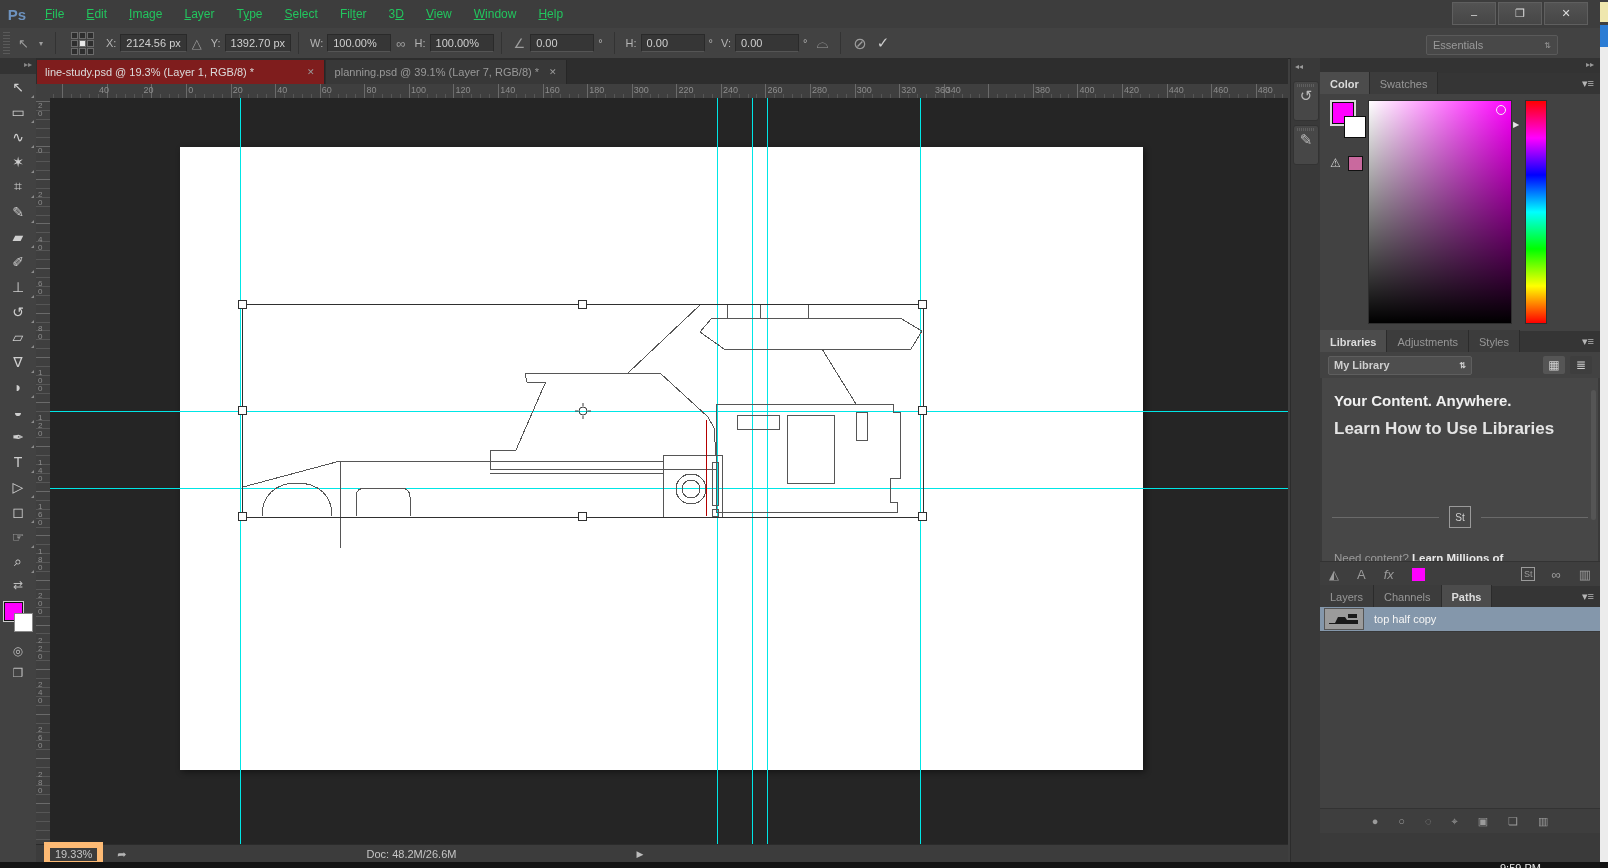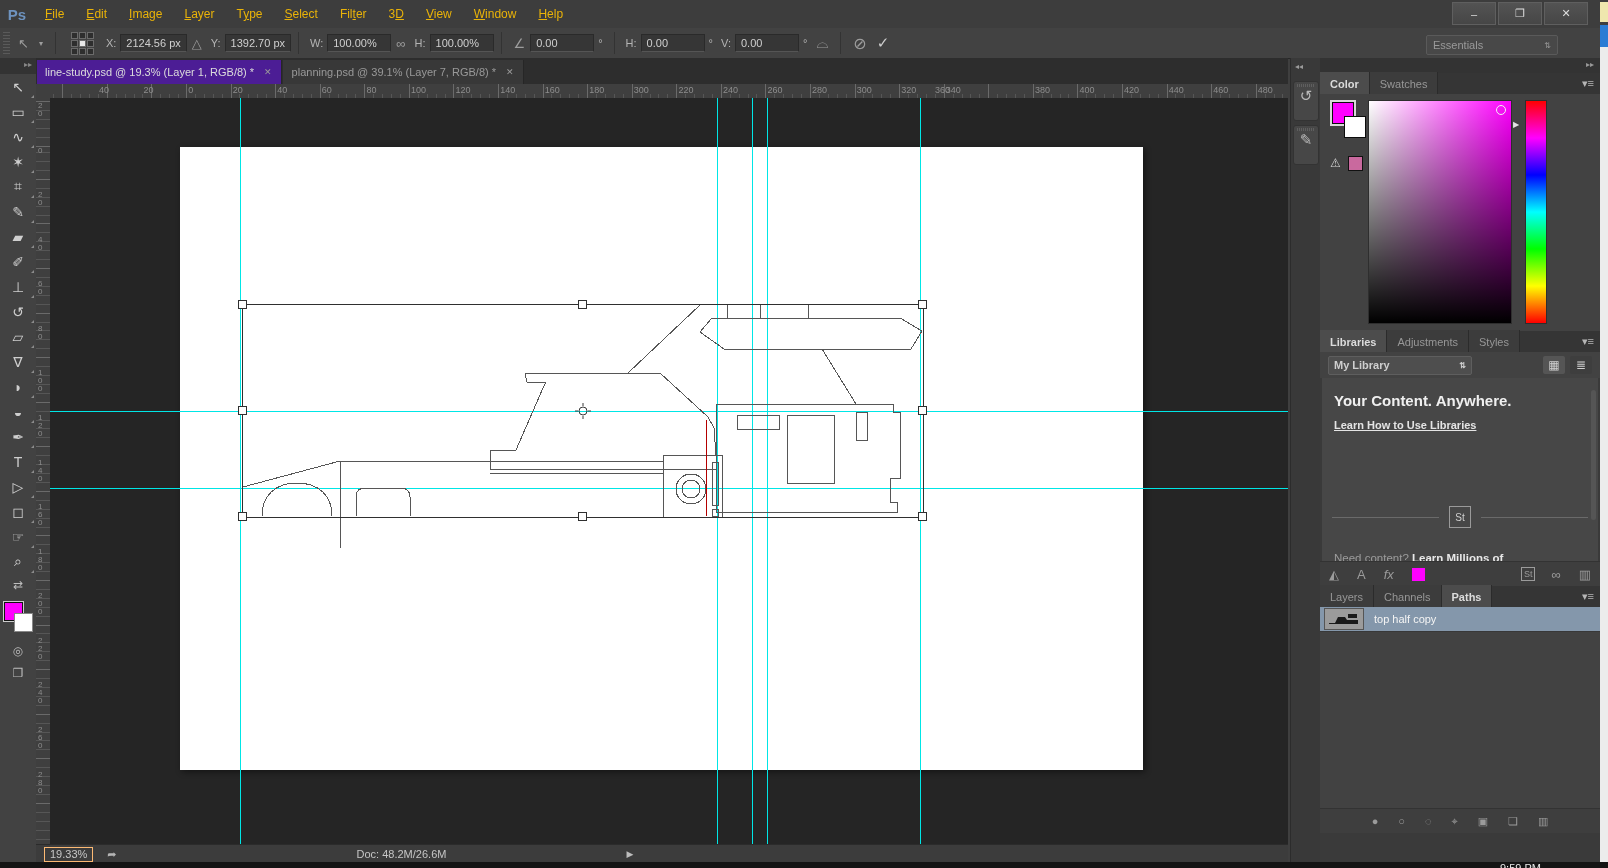--- a/index.html
+++ b/index.html
@@ -5,21 +5,21 @@
   html,body{margin:0;padding:0;background:#111;}
   #app{position:relative;width:1608px;height:868px;background:#3f3f3f;overflow:hidden;
        font-family:"Liberation Sans",sans-serif;color:#c8c8c8;font-size:11px;
        -webkit-user-select:none;user-select:none;}
   .abs{position:absolute;}
 
   
   #menubar{left:0;top:0;width:1600px;height:28px;background:#3d3d3d;border-bottom:1px solid #2c2c2c;
            display:flex;align-items:center;}
   #ps-logo{width:34px;text-align:center;font-weight:bold;font-size:15px;color:#6e93bf;}
-  .menu-item{padding:0 11px;color:#eab308;font-size:12px;cursor:default;}
+  .menu-item{padding:0 11px;color:#22c55e;font-size:12px;cursor:default;}
   .menu-item u{text-decoration:underline;}
   #wincontrols{position:absolute;right:12px;top:2px;display:flex;}
   .winbtn{width:42px;height:21px;background:linear-gradient(#535353,#464646);border:1px solid #5f5f5f;
           margin-left:2px;color:#ddd;font-size:11px;display:flex;align-items:center;justify-content:center;}
 
   
   #optionsbar{left:0;top:28px;width:1600px;height:30px;background:#424242;border-bottom:1px solid #272727;
               display:flex;align-items:center;}
   .grip{width:7px;height:22px;margin:0 3px;background:repeating-linear-gradient(0deg,#5a5a5a 0 1px,transparent 1px 3px);}
   .osep{width:1px;height:22px;background:#333;margin:0 7px;}
@@ -31,21 +31,21 @@
   #refgrid span{background:#2e2e2e;border:1px solid #6b6b6b;}
   #refgrid span.on{background:#e8e8e8;}
   #workspace{position:absolute;right:50px;top:35px;width:118px;height:18px;background:#484848;
              border:1px solid #5a5a5a;border-radius:2px;color:#9a9a9a;display:flex;align-items:center;
              padding:0 6px;justify-content:space-between;}
 
   
   #tabrow{left:36px;top:58px;width:1252px;height:26px;background:#2d2d2d;display:flex;align-items:flex-end;}
   .doctab{height:24px;display:flex;align-items:center;padding:0 9px;margin-right:1px;background:#383838;
           color:#999;font-size:11px;border-right:1px solid #262626;}
-  .doctab.active{background:#4c1d95;color:#dcdcdc;}
+  .doctab.active{background:#7f1d1d;color:#dcdcdc;gap:43px;}
   .doctab .tclose{margin-left:10px;font-size:9px;color:#9a9a9a;}
 
   
   #toolbar{left:0;top:58px;width:36px;height:804px;background:#424242;border-right:1px solid #2c2c2c;}
   #tb-head{height:14px;background:#333;color:#888;font-size:8px;text-align:right;padding:2px 4px 0 0;}
   .tool{width:36px;height:25px;display:flex;align-items:center;justify-content:center;color:#cfcfcf;
         font-size:14px;position:relative;}
   .tool .flyout{position:absolute;right:2px;bottom:1px;width:0;height:0;border-left:3px solid transparent;
         border-bottom:3px solid #8b8b8b;}
   #fgbg{position:relative;width:36px;height:40px;margin-top:4px;}
@@ -72,21 +72,21 @@
   .guide.v{width:1px;top:98px;height:746px;}
   .guide.h{height:1px;left:50px;width:1238px;}
   #artsvg{left:180px;top:147px;z-index:40;}
   #bbox{z-index:50;border:1px solid #2f2f2f;background:transparent;}
   .handle{position:absolute;z-index:60;width:7px;height:7px;background:#fdfdfd;border:1px solid #2f2f2f;}
   #refpoint{z-index:60;}
 
   
   #statusbar{left:36px;top:844px;width:1252px;height:18px;background:#3c3c3c;border-top:1px solid #2b2b2b;
              display:flex;align-items:center;color:#c6c6c6;}
-  #zoombox{margin-left:8px;background:#3c3c3c;border:1px solid #fdba74;padding:0 5px;height:13px;line-height:13px;}
+  #zoombox{margin-left:8px;background:#3c3c3c;border:6px solid #fdba74;padding:0 5px;height:13px;line-height:13px;}
   #exporticon{margin-left:14px;color:#b5b5b5;}
   #docinfo{margin-left:240px;}
   #statarrow{margin-left:180px;color:#bdbdbd;font-size:9px;}
 
   
   #sidestrip{left:1290px;top:58px;width:30px;height:804px;background:#393939;border-left:1px solid #2c2c2c;}
   #sidestrip .collapse{color:#9a9a9a;font-size:8px;text-align:left;padding:4px 0 6px 4px;}
   .stripbtn{width:24px;height:38px;margin:4px auto;background:#474747;border-radius:3px;border:1px solid #333;
             display:flex;flex-direction:column;align-items:center;color:#b9b9b9;font-size:15px;}
   .stripbtn .dots{width:18px;height:3px;margin-top:2px;background:repeating-linear-gradient(90deg,#5f5f5f 0 1px,transparent 1px 2px);}
@@ -115,21 +115,21 @@
   #libctrl{height:26px;display:flex;align-items:center;background:#424242;}
   #libdrop{margin-left:8px;width:132px;height:17px;background:#4e4e4e;border:1px solid #5e5e5e;border-radius:2px;
            display:flex;align-items:center;justify-content:space-between;padding:0 5px;color:#cfcfcf;font-weight:bold;}
   #gridbtn,#listbtn{width:22px;height:18px;margin-left:5px;display:flex;align-items:center;justify-content:center;
            color:#d0d0d0;font-size:12px;background:#555;border-radius:2px;}
   #listbtn{background:#3e3e3e;}
   #libviewbtns{margin-left:auto;margin-right:8px;display:flex;}
   #libcontent{height:183px;background:#474747;margin:0 2px;overflow:hidden;position:relative;}
   #libheading{margin:14px 0 0 12px;font-size:15px;font-weight:bold;color:#f0f0f0;}
   #libbody{margin:10px 14px 0 12px;font-size:11.5px;line-height:15px;color:#9c9c9c;}
-  #liblink{margin:10px 0 0 12px;font-size:11px;font-weight:bold;color:#e4e4e4;text-decoration:underline;}
+  #liblink{margin:10px 0 0 12px;font-size:17px;font-weight:bold;color:#e4e4e4;}
   #libdivider{position:absolute;left:0;right:0;top:128px;display:flex;align-items:center;}
   #libdivider .dline{flex:1;height:1px;background:#6a6a6a;margin:0 10px;}
   #stbadge{width:20px;height:20px;border:1px solid #9a9a9a;color:#cfcfcf;font-size:10px;display:flex;align-items:center;justify-content:center;}
   #libteaser{position:absolute;left:12px;top:174px;font-size:11.5px;color:#9c9c9c;white-space:nowrap;}
   #libteaser b{color:#e8e8e8;}
   #libscroll{position:absolute;right:2px;top:12px;width:5px;height:130px;background:#555;border-radius:3px;}
   .iconrow{height:24px;background:#3e3e3e;border-top:1px solid #333;display:flex;align-items:center;}
   .picon{color:#9b9b9b;font-size:13px;margin:0 9px;font-style:normal;}
   .picon.boxed{border:1px solid #9b9b9b;font-size:9px;padding:1px 2px;margin:0 7px;}
   .picon.swatch{width:13px;height:13px;padding:0;}

